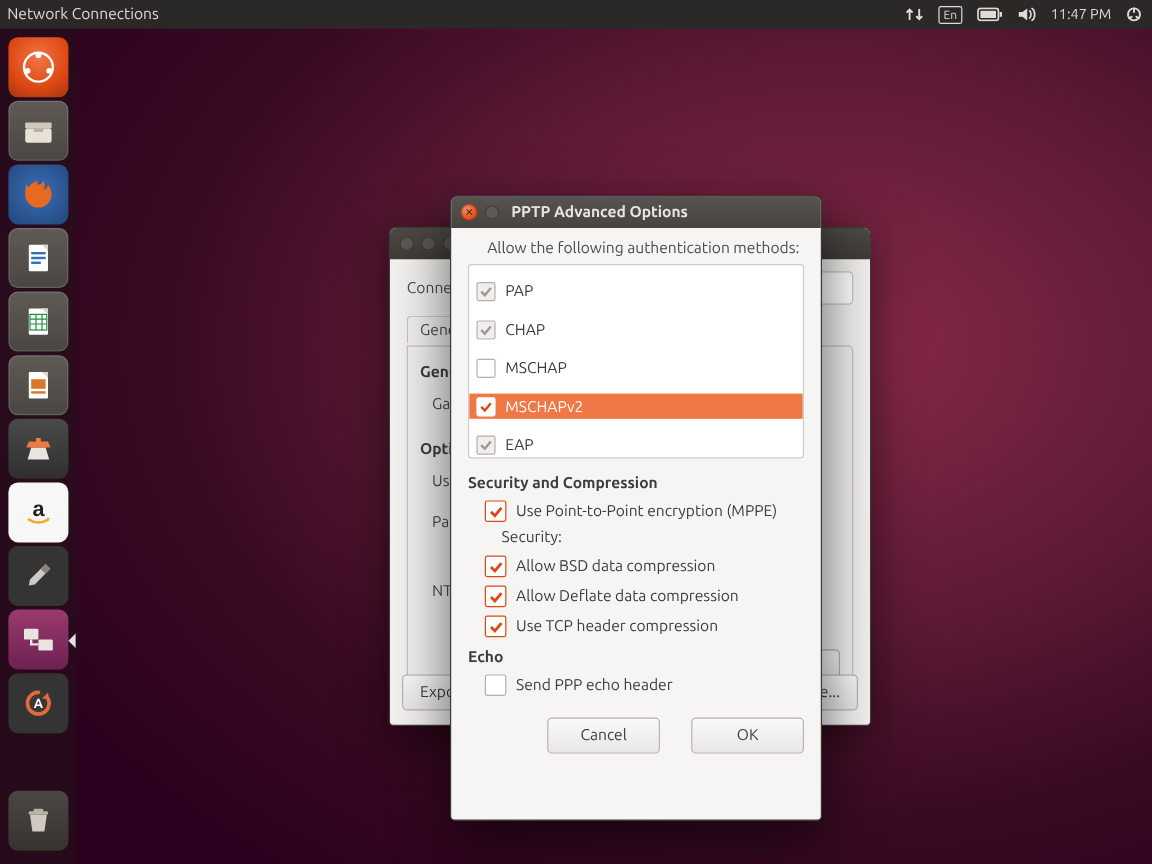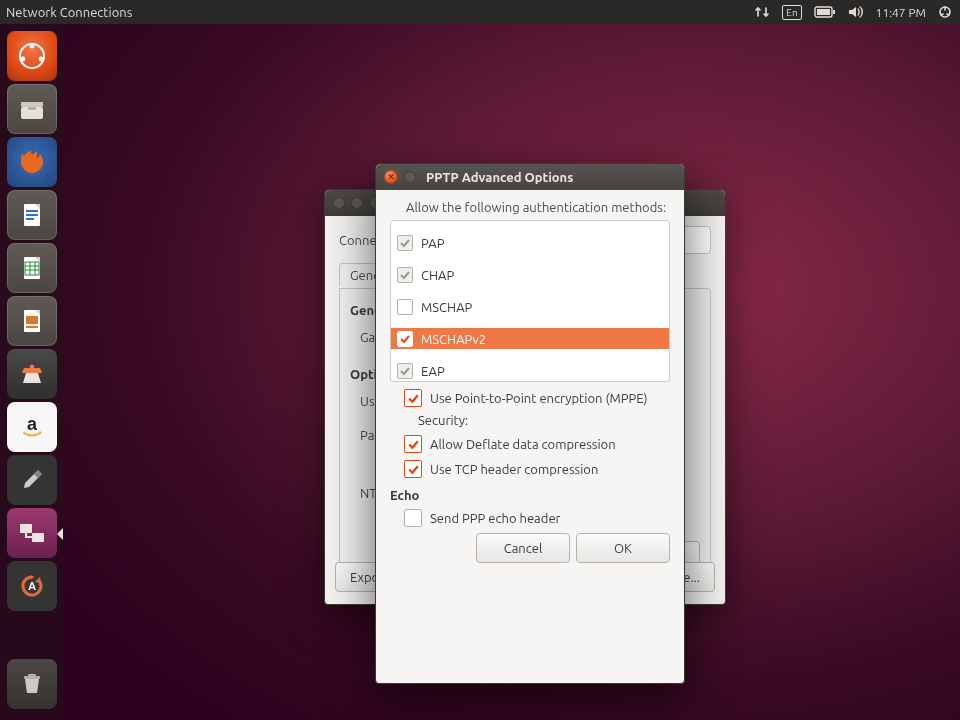--- a/index.html
+++ b/index.html
@@ -51,21 +51,21 @@
   .cb .tick-grey{stroke:#9c9892;}
   .cb .tick-accent{stroke:#dd4814;}
   .cb.accent{border-color:#dd4814;}
   .arow.sel .cb{border-color:#fff;}
   .arow.sel .cb svg path{stroke:#dd4814;}
   .opt{display:flex;align-items:center;gap:8px;margin:7px 0 5px 14px;}
   .opt .cb{width:16px;height:16px;}
   .secrow{display:flex;align-items:center;gap:12px;margin:6px 0 8px 28px;}
   .combo{display:inline-flex;align-items:center;height:28px;border:1px solid #e6886a;border-radius:4px;background:linear-gradient(#fefdfd,#f4f1ef);padding:0 6px 0 10px;gap:8px;color:#3c3c3c;}
   .combo .div{width:1px;height:18px;background:#e6b3a2;}
-  .actions{display:flex;justify-content:flex-end;gap:6px;margin-top:6px;align-items:center;}
+  .actions{display:flex;justify-content:flex-end;gap:26px;margin-top:18px;align-items:center;}
   .actions .btn{min-width:64px;}
   
   .licon svg{width:34px;height:34px;}
 </style>
 </head>
 <body>
 
 <div class="desktop">
 
   <div class="topbar">
@@ -281,20 +281,21 @@
         <div class="arow">
           <span class="cb dim">
               <svg width="12" height="12" viewBox="0 0 12 12">
                 <path class="tick-grey" d="M2 6l3 3 5-6" fill="none" stroke-width="2"></path>
               </svg>
             </span>
           <span>EAP</span>
         </div>
       </div>
 
+      <div class="hdr" style="margin-top:14px">Security and Compression</div>
 
       <div class="opt">
         <span class="cb accent">
             <svg width="13" height="13" viewBox="0 0 12 12">
               <path class="tick-accent" d="M2 6l3 3 5-6" fill="none" stroke-width="2.2"></path>
             </svg>
           </span>
         <span>Use Point-to-Point encryption (MPPE)</span>
       </div>
 
@@ -302,28 +303,36 @@
         <span>Security:</span>
       </div>
 
 
       <div class="opt">
         <span class="cb accent">
             <svg width="13" height="13" viewBox="0 0 12 12">
               <path class="tick-accent" d="M2 6l3 3 5-6" fill="none" stroke-width="2.2"></path>
             </svg>
           </span>
-        <span>Allow Deflate data compression</span>
+        <span>Allow BSD data compression</span>
       </div>
       <div class="opt">
         <span class="cb accent">
             <svg width="13" height="13" viewBox="0 0 12 12">
               <path class="tick-accent" d="M2 6l3 3 5-6" fill="none" stroke-width="2.2"></path>
             </svg>
           </span>
+        <span>Allow Deflate data compression</span>
+      </div>
+      <div class="opt">
+        <span class="cb accent">
+            <svg width="13" height="13" viewBox="0 0 12 12">
+              <path class="tick-accent" d="M2 6l3 3 5-6" fill="none" stroke-width="2.2"></path>
+            </svg>
+          </span>
         <span>Use TCP header compression</span>
       </div>
 
       <div class="hdr" style="margin-top:10px">Echo</div>
       <div class="opt">
         <span class="cb"></span>
         <span>Send PPP echo header</span>
       </div>
 
       <div class="actions">

